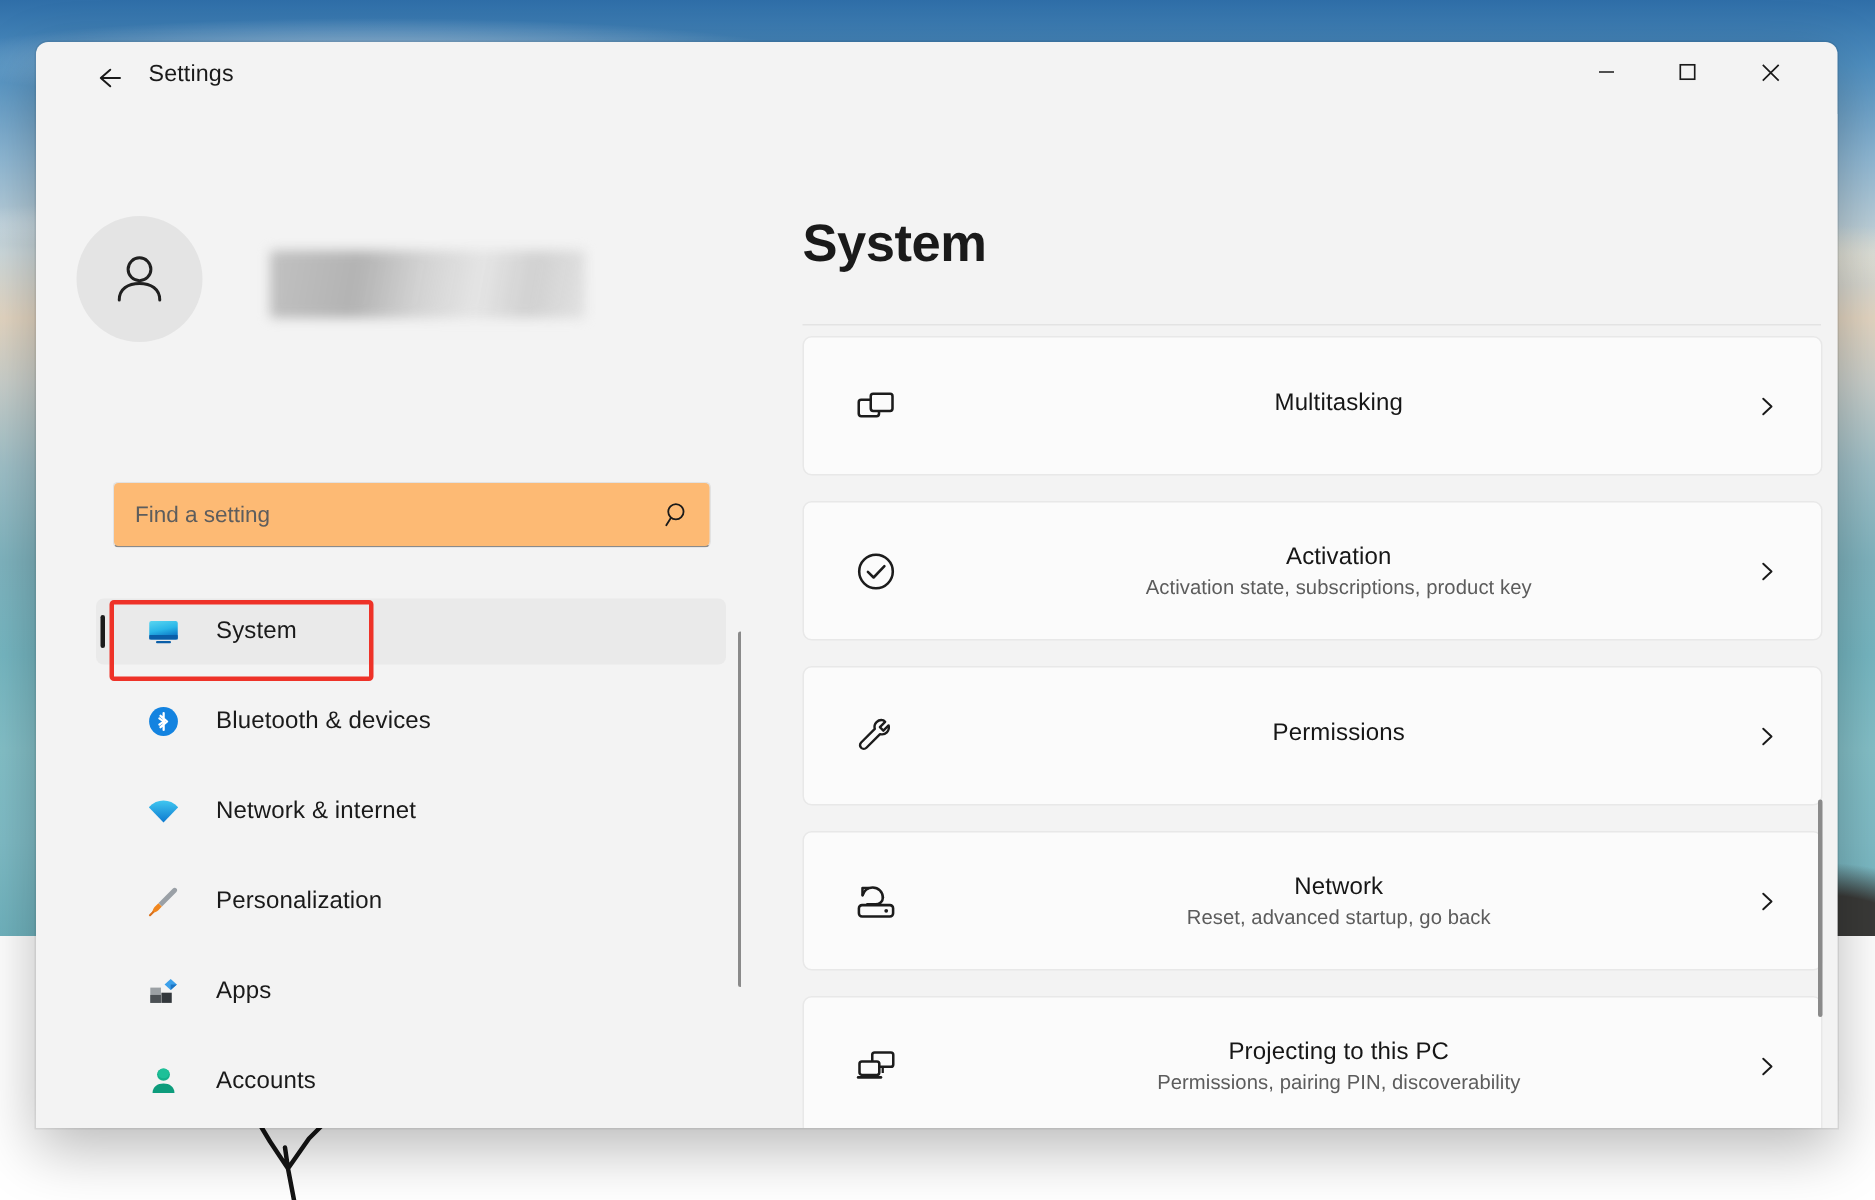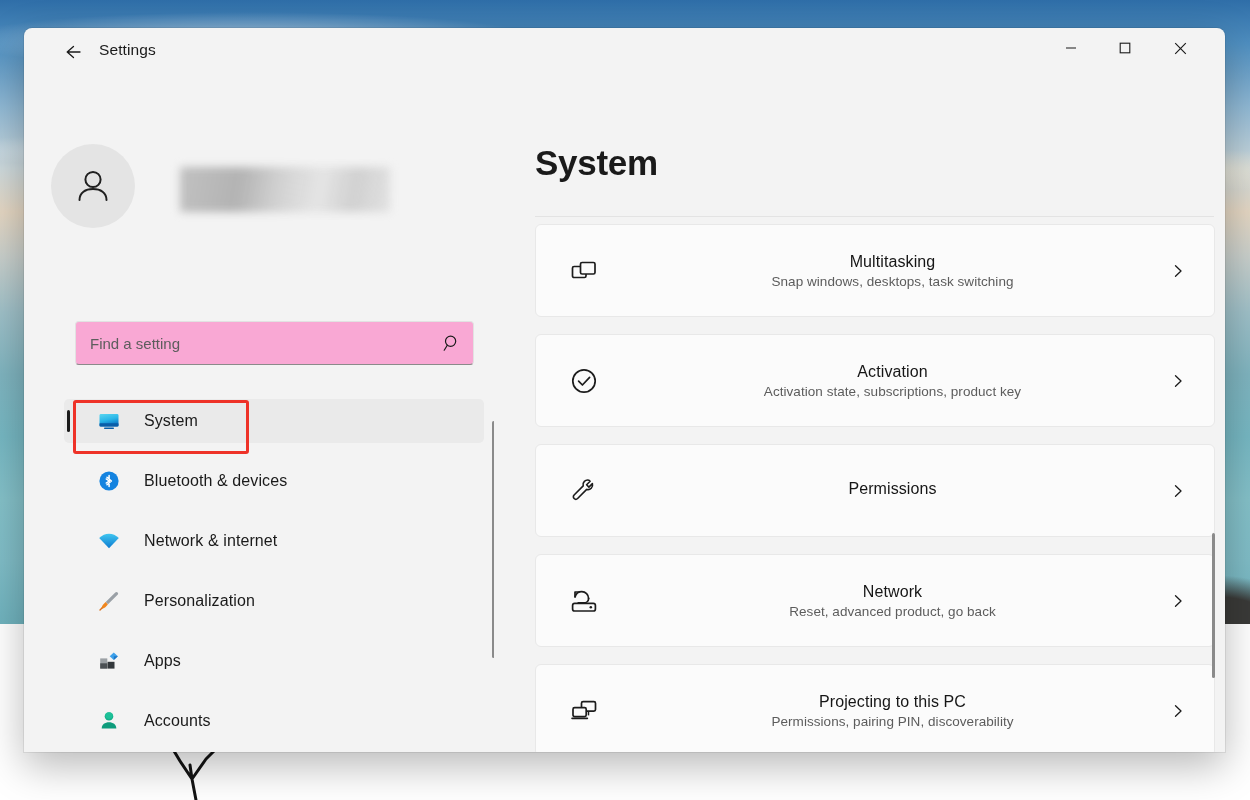--- a/index.html
+++ b/index.html
@@ -114,21 +114,21 @@
        rgba(205,205,205,0.85) 48%,
        rgba(222,222,222,0.7) 66%,
        rgba(200,200,200,0.8) 82%,
        rgba(214,214,214,0.6) 100%);
     filter: blur(4px);
   }
 
   #search-box {
     position: absolute; left: 51px; top: 245px;
     width: 399px; height: 44px;
-    background: #f9a8d4;
+    background: #fdba74;
     border: 1px solid #e2e2e2;
     border-bottom: 1px solid #8a8a8a;
     border-radius: 4px;
     display: flex; align-items: center;
     cursor: text;
   }
   #search-input {
     flex: 1;
     border: none; outline: none; background: transparent;
     font-family: "Liberation Sans", sans-serif;
@@ -425,21 +425,20 @@
 
         <div class="card">
           <div class="card-icon">
             <svg width="30" height="30" viewBox="0 0 30 30">
               <rect x="3.5" y="10.5" width="13.5" height="11" rx="1.6" stroke="#1c1c1c" stroke-width="1.7" fill="#fbfbfb"></rect>
               <rect x="11.5" y="6.5" width="14.5" height="11.5" rx="1.6" stroke="#1c1c1c" stroke-width="1.7" fill="#fbfbfb"></rect>
             </svg>
           </div>
           <div class="card-text">
             <div class="card-title">Multitasking</div>
-            <div class="card-sub">Snap windows, desktops, task switching</div>
           </div>
           <div class="card-chevron">
             <svg width="14" height="14" viewBox="0 0 14 14">
               <path d="M4.5 1.8 L10 7 L4.5 12.2" stroke="#1a1a1a" stroke-width="1.3" fill="none" stroke-linecap="round" stroke-linejoin="round"></path>
             </svg>
           </div>
         </div>
 
         <div class="card">
           <div class="card-icon">
@@ -480,21 +479,21 @@
             <svg width="30" height="30" viewBox="0 0 30 30">
               <rect x="3.6" y="17.4" width="22.8" height="7.6" rx="2.1" stroke="#1c1c1c" stroke-width="1.7" fill="#fbfbfb"></rect>
               <circle cx="21.8" cy="21.2" r="1.25" fill="#1c1c1c"></circle>
               <path d="M19.6 12.4 C19.6 8.6 16.5 5.6 12.8 5.6 C9.6 5.6 7.0 7.7 6.2 10.6" stroke="#1c1c1c" stroke-width="1.7" fill="none" stroke-linecap="round"></path>
               <path d="M10.0 6.0 L6.0 6.0 L6.0 10.9" stroke="#1c1c1c" stroke-width="1.7" fill="none" stroke-linecap="round" stroke-linejoin="round"></path>
               <path d="M19.6 12.4 C19.6 15.0 17.4 16.9 14.6 16.9 L9.2 16.9" stroke="#1c1c1c" stroke-width="1.7" fill="none" stroke-linecap="round"></path>
             </svg>
           </div>
           <div class="card-text">
             <div class="card-title">Network</div>
-            <div class="card-sub">Reset, advanced product, go back</div>
+            <div class="card-sub">Reset, advanced startup, go back</div>
           </div>
           <div class="card-chevron">
             <svg width="14" height="14" viewBox="0 0 14 14">
               <path d="M4.5 1.8 L10 7 L4.5 12.2" stroke="#1a1a1a" stroke-width="1.3" fill="none" stroke-linecap="round" stroke-linejoin="round"></path>
             </svg>
           </div>
         </div>
 
         <div class="card">
           <div class="card-icon">

